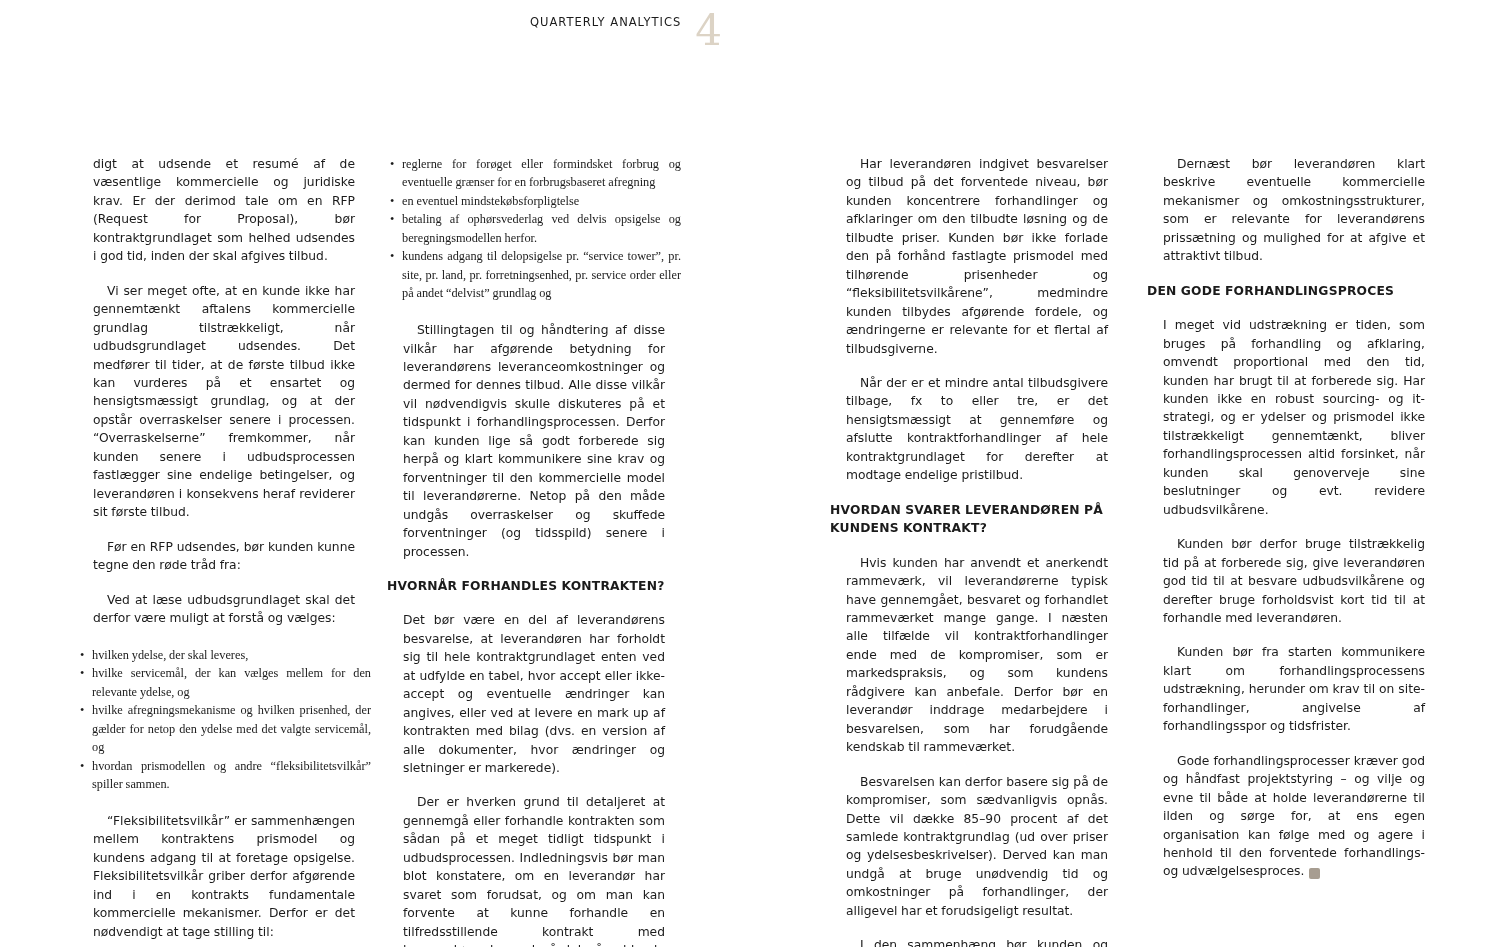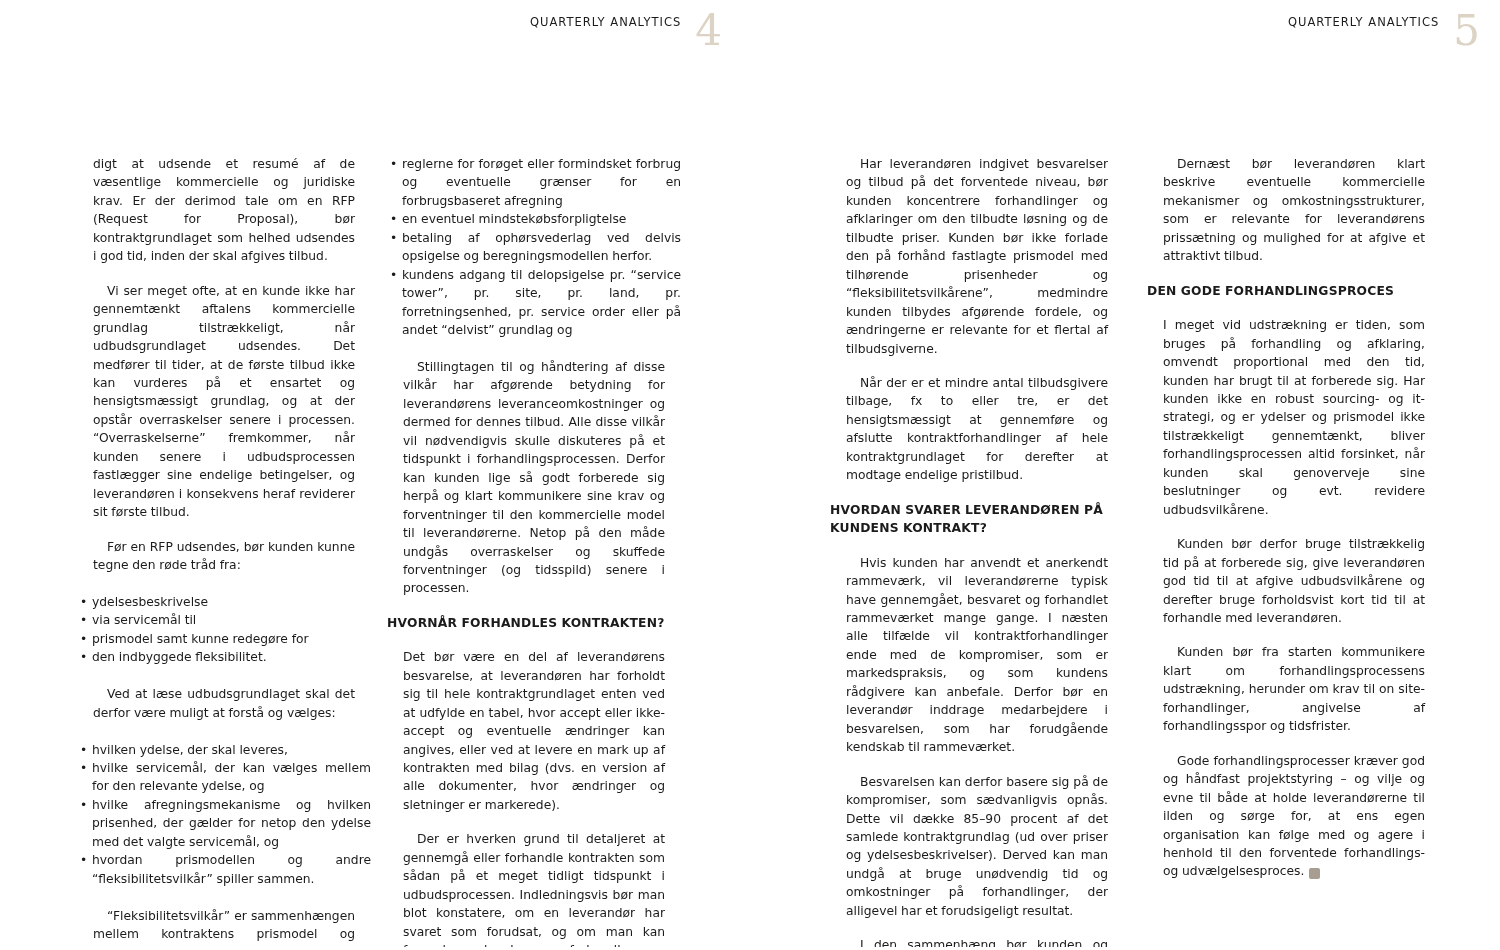--- a/index.html
+++ b/index.html
@@ -15,47 +15,41 @@
   .col{position:absolute;top:155px;width:294px;height:792px;overflow:hidden;
        font-size:12.3px;line-height:18.45px;text-align:justify;
        hyphens:auto;-webkit-hyphens:auto;word-spacing:-0.2px;}
   .page.left .c0{left:77px;}
   .page.left .c1{left:387px;}
   .page.right .c0{left:80px;}
   .page.right .c1{left:397px;}
   .para{margin:16px;}
   .para.ind{text-indent:14px;}
   .hd{font-weight:bold;text-align:left;letter-spacing:0.2px;}
-  .blist{list-style:none;margin:18.45px 0;padding:0 0 0 15px;}
+  .blist{list-style:none;margin:18.45px 0;padding:0 0 0 15px;font-family:Liberation Serif, serif;}
   .blist li{position:relative;}
   .blist li::before{content:"\2022";position:absolute;left:-12px;}
   .col > :first-child{margin-top:0;}
   .endmark{display:inline-block;width:11px;height:11px;border-radius:2px;
            background:#a79d91;color:#ffffff;font-size:9px;line-height:11px;
            text-align:center;margin-left:5px;vertical-align:-1px;}
 </style>
 </head>
 <body>
 
 <div class="spread">
 
   <section class="page left">
     <div class="pg-header">
       <span class="pg-title">QUARTERLY ANALYTICS</span><span class="pg-num" style="color: rgb(220, 211, 197);">4</span>
     </div>
     <div class="col c0">
         <p class="para">digt at udsende et resumé af de væsentlige kommercielle og juridiske krav. Er der derimod tale om en RFP (Request for Proposal), bør kontraktgrundlaget som helhed udsendes i god tid, inden der skal afgives tilbud.</p>
         <p class="para ind">Vi ser meget ofte, at en kunde ikke har gennemtænkt aftalens kommercielle grundlag tilstrækkeligt, når udbudsgrundlaget udsendes. Det medfører til tider, at de første tilbud ikke kan vurderes på et ensartet og hensigtsmæssigt grundlag, og at der opstår overraskelser senere i processen. “Overraskelserne” fremkommer, når kunden senere i udbudsprocessen fastlægger sine endelige betingelser, og leverandøren i konsekvens heraf reviderer sit første tilbud.</p>
         <p class="para ind">Før en RFP udsendes, bør kunden kunne tegne den røde tråd fra:</p>
-        <ul class="blist">
-          <li>ydelsesbeskrivelse</li>
-          <li>via servicemål til</li>
-          <li>prismodel samt kunne redegøre for</li>
-          <li>den indbyggede fleksibilitet.</li>
-        </ul>
         <p class="para ind">Ved at læse udbudsgrundlaget skal det derfor være muligt at forstå og vælges:</p>
         <ul class="blist">
           <li>hvilken ydelse, der skal leveres,</li>
           <li>hvilke servicemål, der kan vælges mellem for den relevante ydelse, og</li>
           <li>hvilke afregningsmekanisme og hvilken prisenhed, der gælder for netop den ydelse med det valgte servicemål, og</li>
           <li>hvordan prismodellen og andre “fleksibilitetsvilkår” spiller sammen.</li>
         </ul>
         <p class="para ind">“Fleksibilitetsvilkår” er sammenhængen mellem kontraktens prismodel og kundens adgang til at foretage opsigelse. Fleksibilitetsvilkår griber derfor afgørende ind i en kontrakts fundamentale kommercielle mekanismer. Derfor er det nødvendigt at tage stilling til:</p>
       </div>
     <div class="col c1">
@@ -67,34 +61,31 @@
         </ul>
         <p class="para ind">Stillingtagen til og håndtering af disse vilkår har afgørende betydning for leverandørens leveranceomkostninger og dermed for dennes tilbud. Alle disse vilkår vil nødvendigvis skulle diskuteres på et tidspunkt i forhandlingsprocessen. Derfor kan kunden lige så godt forberede sig herpå og klart kommunikere sine krav og forventninger til den kommercielle model til leverandørerne. Netop på den måde undgås overraskelser og skuffede forventninger (og tidsspild) senere i processen.</p>
         <div class="hd">HVORNÅR FORHANDLES KONTRAKTEN?</div>
         <p class="para">Det bør være en del af leverandørens besvarelse, at leverandøren har forholdt sig til hele kontraktgrundlaget enten ved at udfylde en tabel, hvor accept eller ikke-accept og eventuelle ændringer kan angives, eller ved at levere en mark up af kontrakten med bilag (dvs. en version af alle dokumenter, hvor ændringer og sletninger er markerede).</p>
         <p class="para ind">Der er hverken grund til detaljeret at gennemgå eller forhandle kontrakten som sådan på et meget tidligt tidspunkt i udbudsprocessen. Indledningsvis bør man blot konstatere, om en leverandør har svaret som forudsat, og om man kan forvente at kunne forhandle en tilfredsstillende kontrakt med leverandøren baseret på det pågældende tilbud og mark up af kontrakten med bilag.</p>
         <p class="para ind">I langt de fleste tilfælde vil leverandøren have ramt inden for målskiven. I de få tilfælde, hvor en leverandør ikke vil acceptere den kommercielle model, fx prismodellen, bør sådanne fundamentale forhold afklares så tidligt som muligt.</p>
       </div>
   </section>
 
   <section class="page right">
-    <div class="pg-header">
-      <span class="pg-title">QUARTERLY ANALYTICS</span><span class="pg-num" style="color: rgb(220, 211, 197);">5</span>
-    </div>
     <div class="col c0">
         <p class="para ind">Har leverandøren indgivet besvarelser og tilbud på det forventede niveau, bør kunden koncentrere forhandlinger og afklaringer om den tilbudte løsning og de tilbudte priser. Kunden bør ikke forlade den på forhånd fastlagte prismodel med tilhørende prisenheder og “fleksibilitetsvilkårene”, medmindre kunden tilbydes afgørende fordele, og ændringerne er relevante for et flertal af tilbudsgiverne.</p>
         <p class="para ind">Når der er et mindre antal tilbudsgivere tilbage, fx to eller tre, er det hensigtsmæssigt at gennemføre og afslutte kontraktforhandlinger af hele kontraktgrundlaget for derefter at modtage endelige pristilbud.</p>
         <div class="hd">HVORDAN SVARER LEVERANDØREN PÅ KUNDENS KONTRAKT?</div>
         <p class="para ind">Hvis kunden har anvendt et anerkendt rammeværk, vil leverandørerne typisk have gennemgået, besvaret og forhandlet rammeværket mange gange. I næsten alle tilfælde vil kontraktforhandlinger ende med de kompromiser, som er markedspraksis, og som kundens rådgivere kan anbefale. Derfor bør en leverandør inddrage medarbejdere i besvarelsen, som har forudgående kendskab til rammeværket.</p>
         <p class="para ind">Besvarelsen kan derfor basere sig på de kompromiser, som sædvanligvis opnås. Dette vil dække 85–90 procent af det samlede kontraktgrundlag (ud over priser og ydelsesbeskrivelser). Derved kan man undgå at bruge unødvendig tid og omkostninger på forhandlinger, der alligevel har et forudsigeligt resultat.</p>
         <p class="para ind">I den sammenhæng bør kunden og kundens rådgivere også acceptere sædvanlige kommercielle kompromiser, medmindre der gælder helt særlige forhold for den konkrete kunde. Der er en tendens til hos kunder (og deres rådgivere) at overvurdere sådanne forhold.</p>
       </div>
     <div class="col c1">
         <p class="para ind">Dernæst bør leverandøren klart beskrive eventuelle kommercielle mekanismer og omkostningsstrukturer, som er relevante for leverandørens prissætning og mulighed for at afgive et attraktivt tilbud.</p>
         <div class="hd">DEN GODE FORHANDLINGSPROCES</div>
         <p class="para">I meget vid udstrækning er tiden, som bruges på forhandling og afklaring, omvendt proportional med den tid, kunden har brugt til at forberede sig. Har kunden ikke en robust sourcing- og it-strategi, og er ydelser og prismodel ikke tilstrækkeligt gennemtænkt, bliver forhandlingsprocessen altid forsinket, når kunden skal genoverveje sine beslutninger og evt. revidere udbudsvilkårene.</p>
-        <p class="para ind">Kunden bør derfor bruge tilstrækkelig tid på at forberede sig, give leverandøren god tid til at afgive udbudsvilkårene og derefter bruge forholdsvist kort tid til at forhandle med leverandøren.</p>
+        <p class="para ind">Kunden bør derfor bruge tilstrækkelig tid på at forberede sig, give leverandøren god tid til at besvare udbudsvilkårene og derefter bruge forholdsvist kort tid til at forhandle med leverandøren.</p>
         <p class="para ind">Kunden bør fra starten kommunikere klart om forhandlingsprocessens udstrækning, herunder om krav til on site-forhandlinger, angivelse af forhandlingsspor og tidsfrister.</p>
         <p class="para ind">Gode forhandlingsprocesser kræver god og håndfast projektstyring – og vilje og evne til både at holde leverandørerne til ilden og sørge for, at ens egen organisation kan følge med og agere i henhold til den forventede forhandlings- og udvælgelsesproces.<span class="endmark" style="background: rgb(167, 157, 145);">✓</span></p>
       </div>
   </section>
 
 </div>
 
 </body></html>

